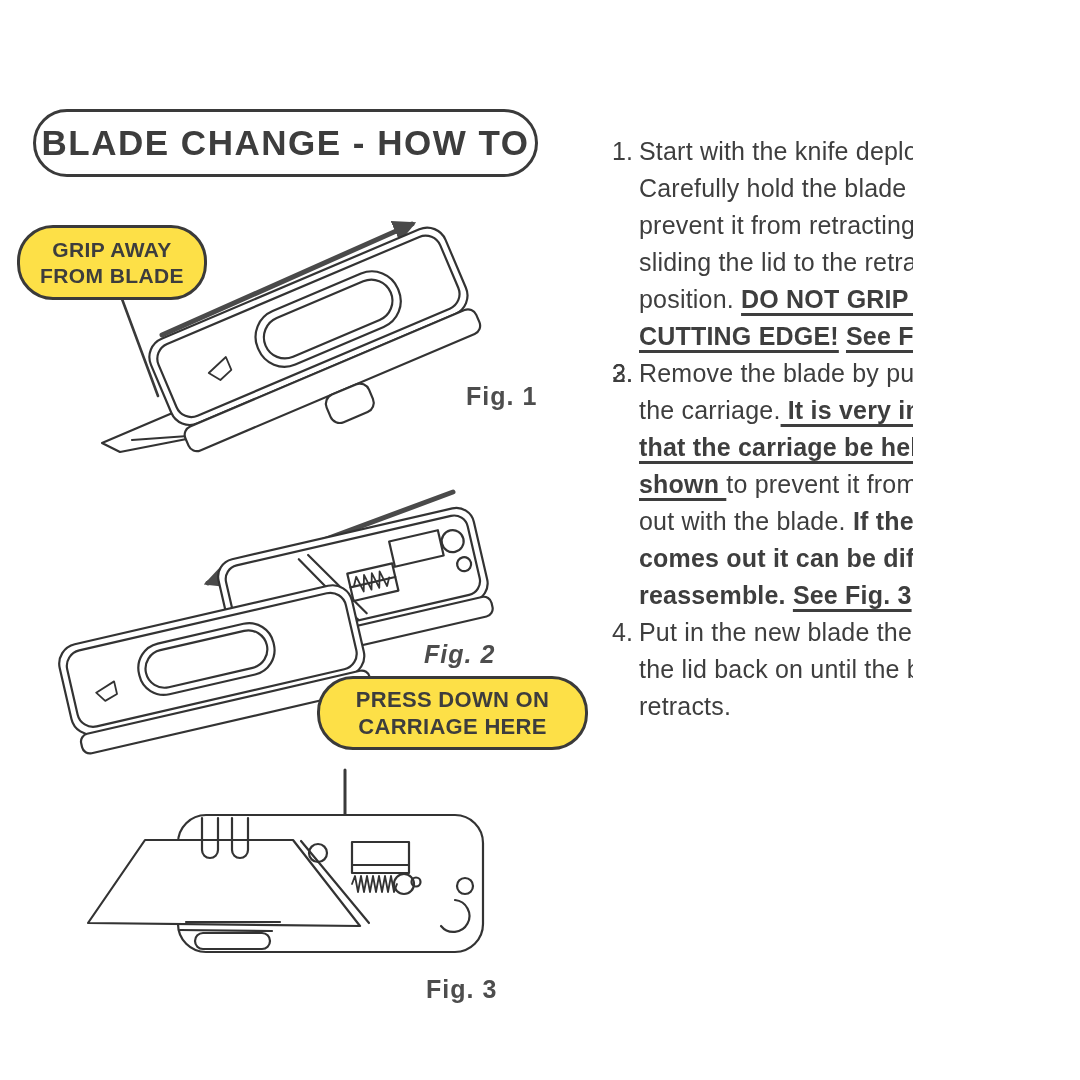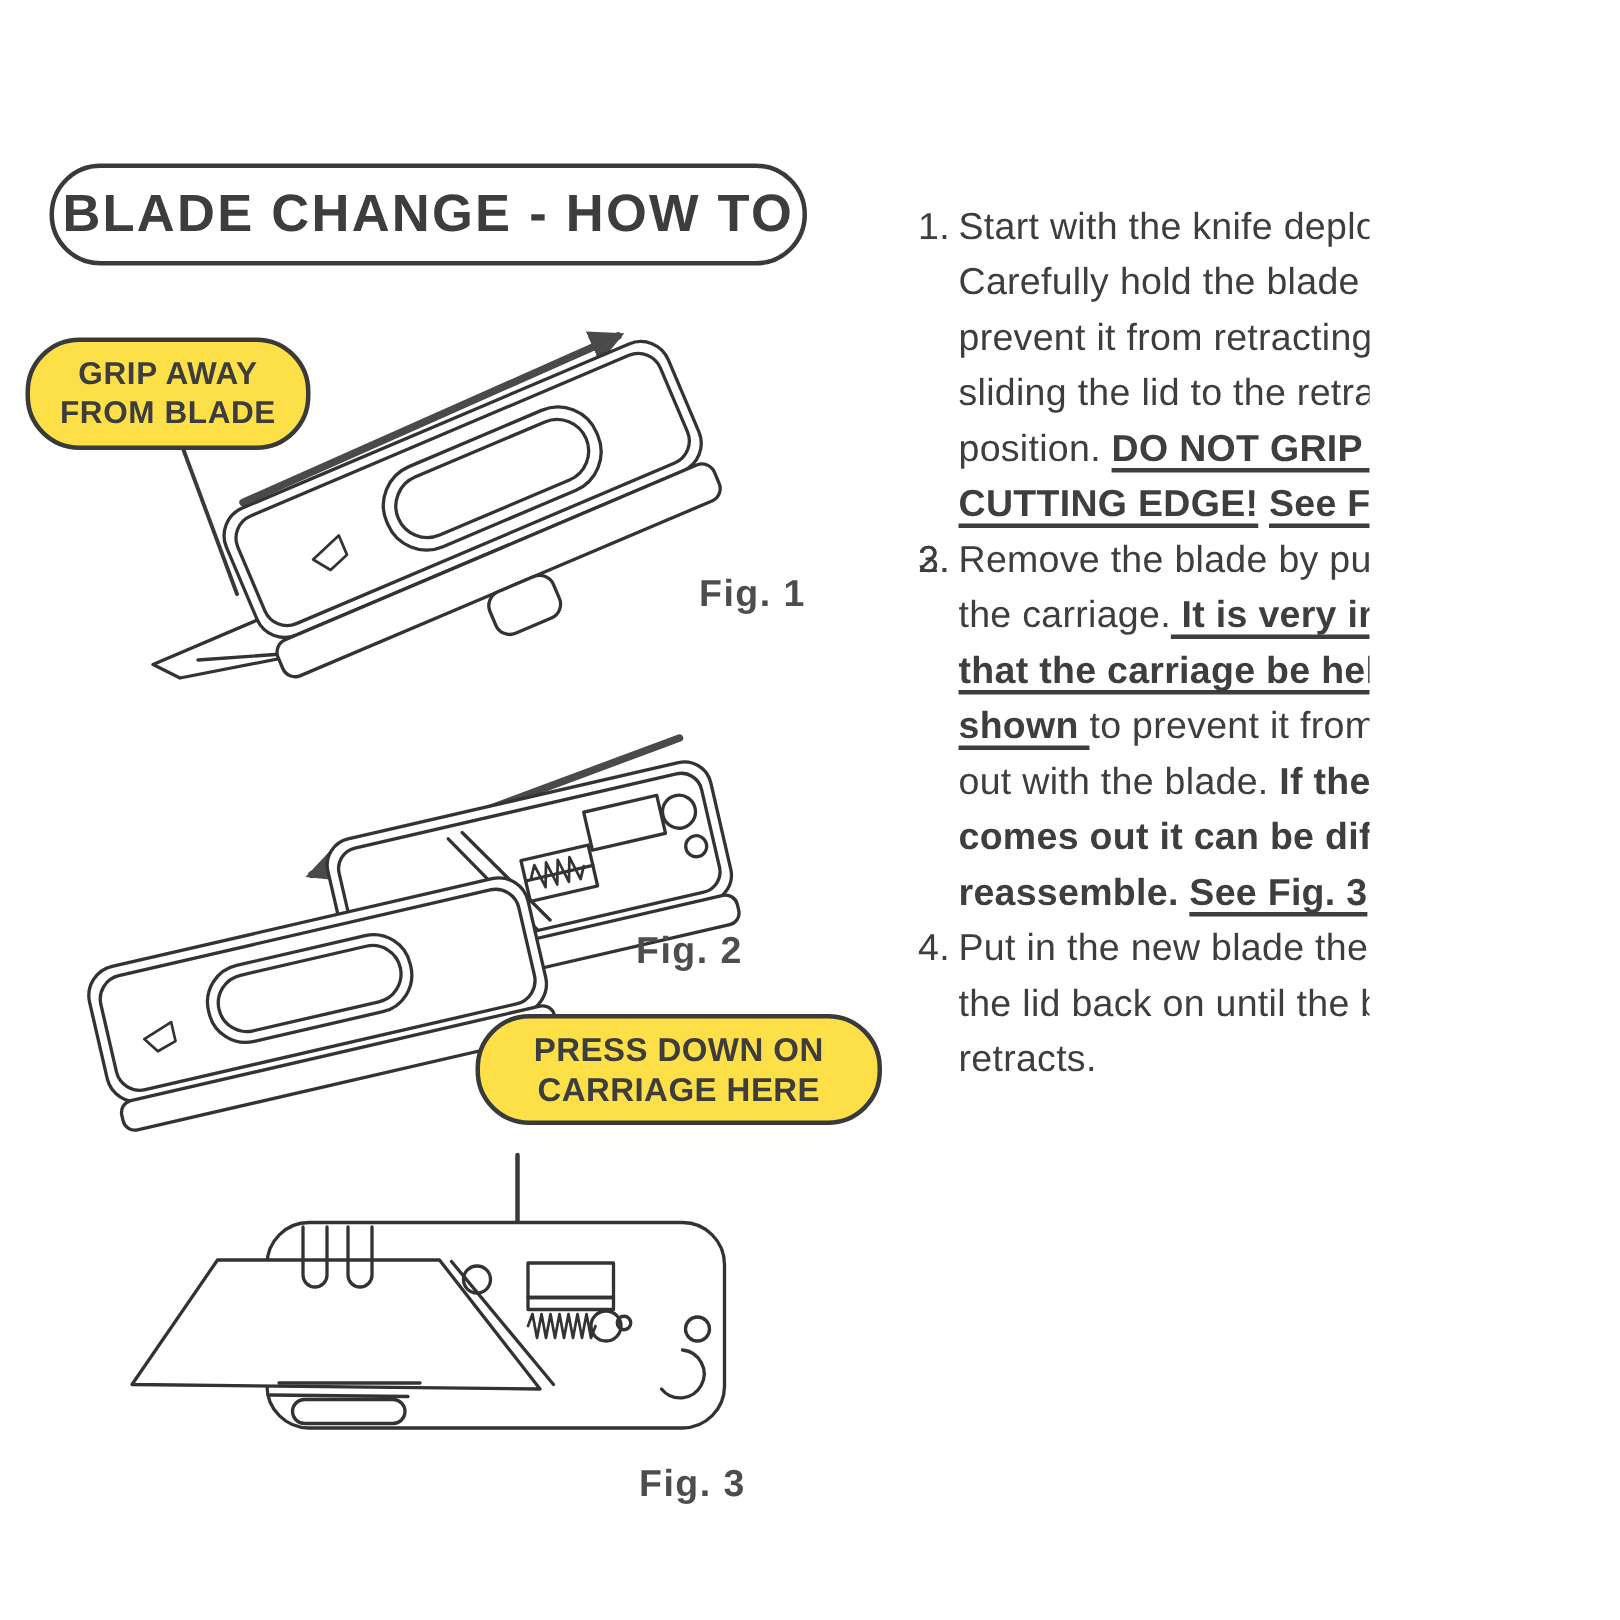--- a/index.html
+++ b/index.html
@@ -18,21 +18,21 @@
   .bubble{
     position:absolute;border:3px solid #3a3a3a;border-radius:36px;background:#fde047;
     display:flex;align-items:center;justify-content:center;text-align:center;
     font-weight:bold;color:#3d3d3d;white-space:pre-line;box-sizing:border-box;z-index:3;
   }
   .bubble.grip{left:17px;top:225px;width:190px;height:75px;font-size:21px;line-height:26px;letter-spacing:0.4px;}
   .bubble.press{left:317px;top:676px;width:271px;height:74px;font-size:22px;line-height:27px;letter-spacing:0.3px;}
   
   .fig-label{position:absolute;font-size:25px;font-weight:bold;color:#4d4d4d;letter-spacing:1px;z-index:2;}
   .fl1{left:425px;top:382px;margin-left:41px;}
-  .fl2{left:424px;top:620px;}
+  .fl2{left:424px;top:640px;font-style:italic;}
   .fl3{left:426px;top:975px;text-align:center;}
   
   .art{position:absolute;left:0;top:0;z-index:1;}
   
   .steps{
     position:absolute;left:612px;top:133px;width:468px;margin:0;padding:0;list-style:none;
     font-size:25px;line-height:37px;letter-spacing:0.2px;color:#3e3e3e;
   }
   .step{position:relative;padding-left:27px;}
   .step-num{position:absolute;left:0;top:0;}

